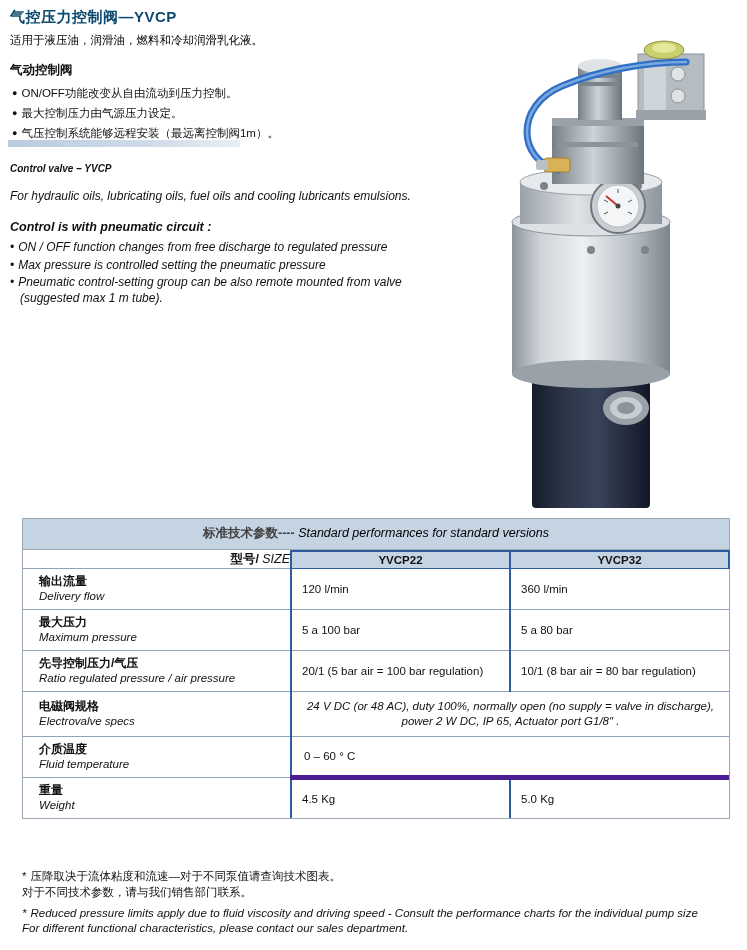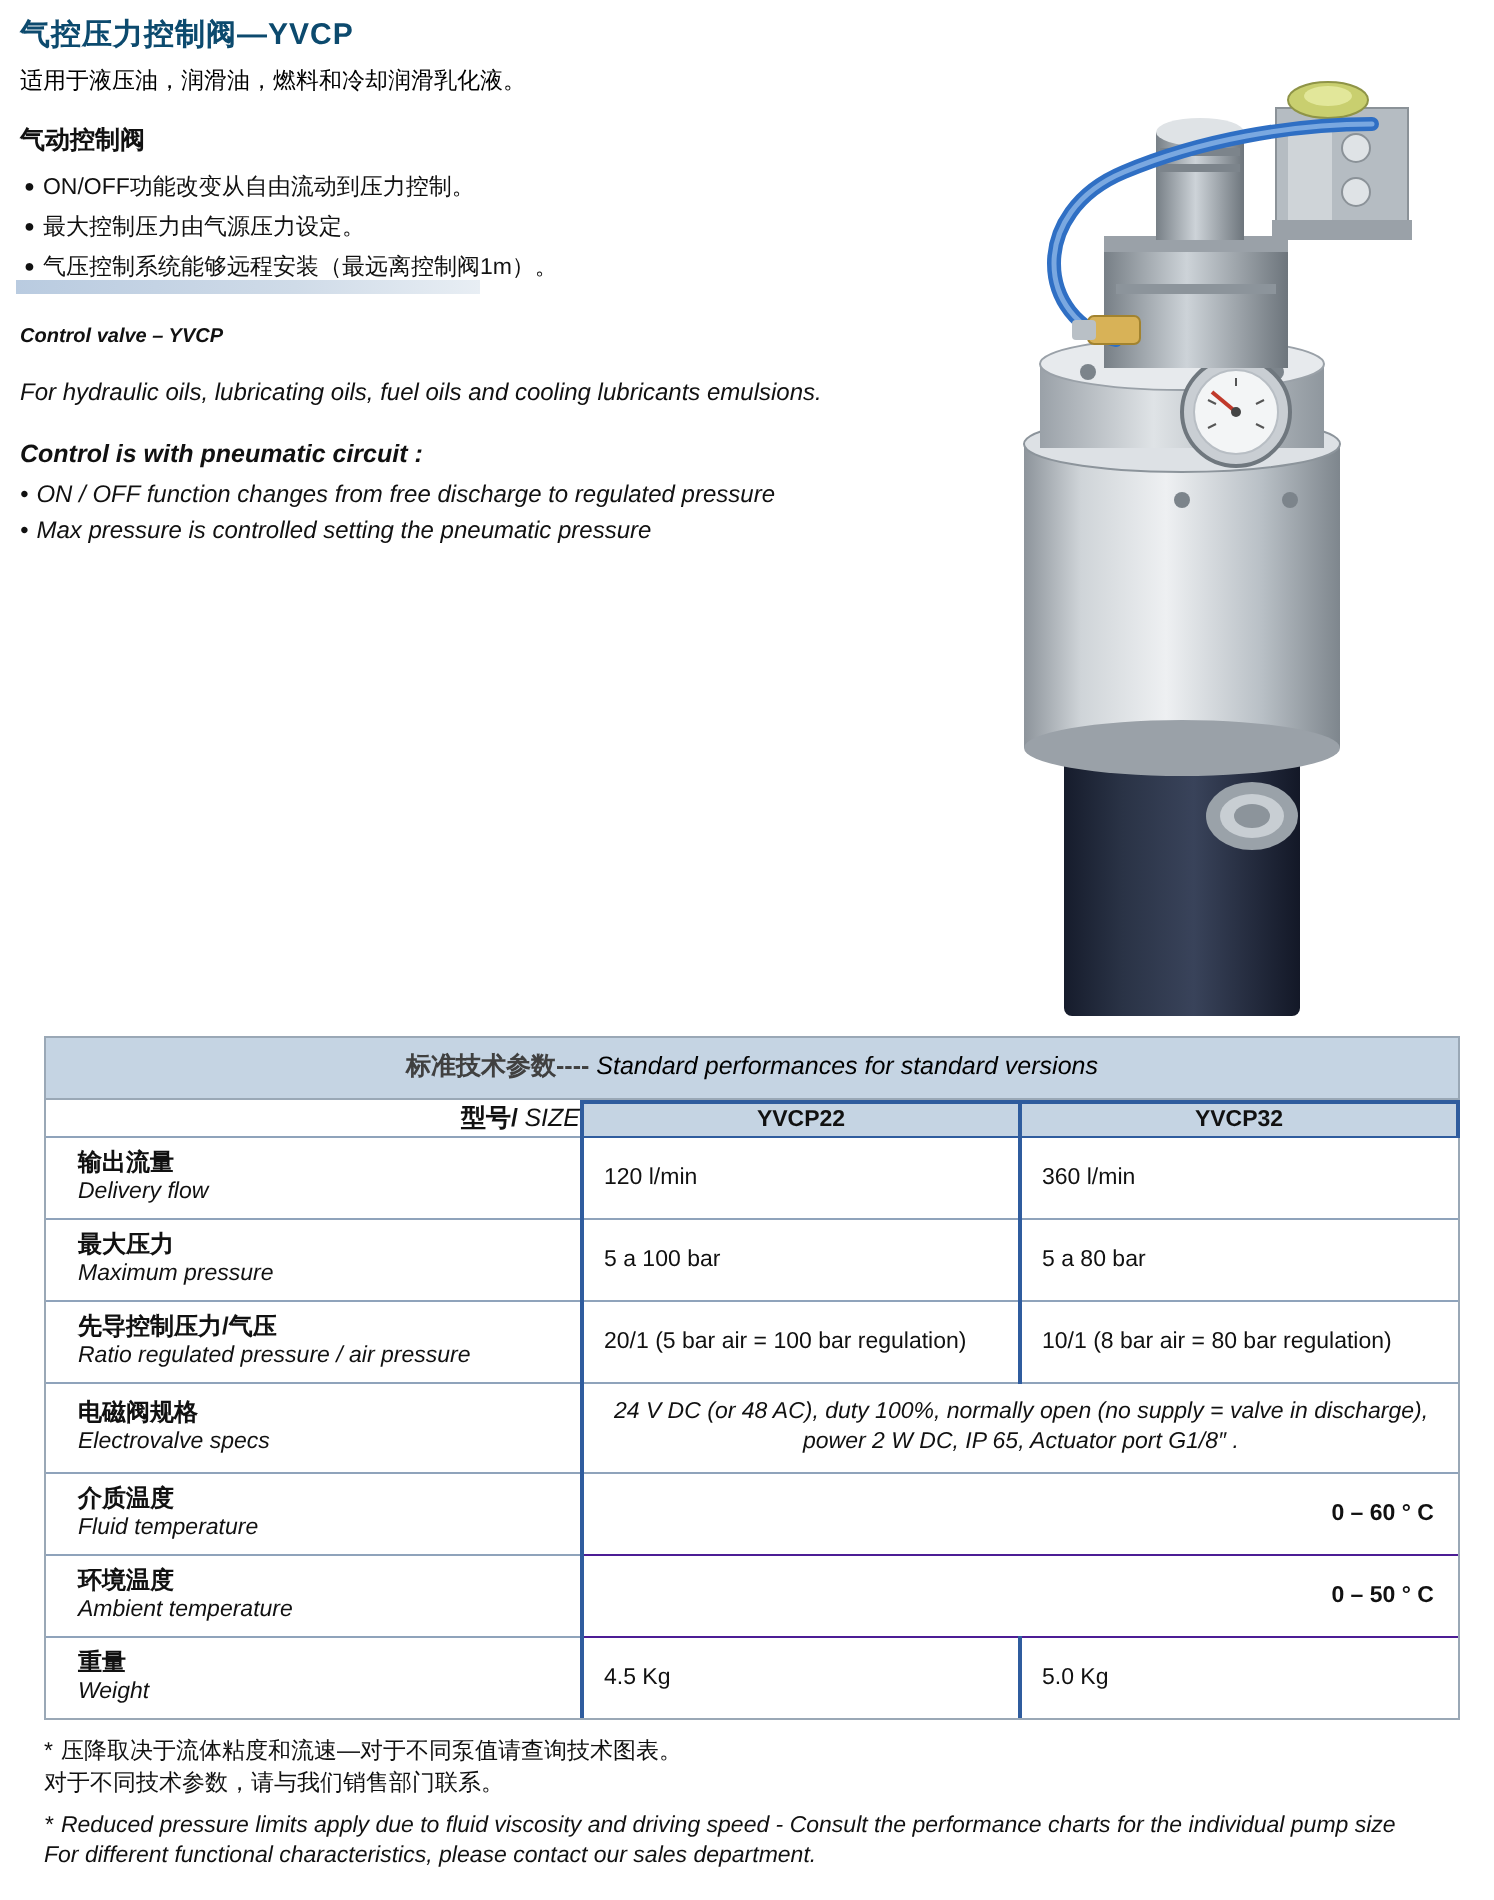--- a/index.html
+++ b/index.html
@@ -193,26 +193,25 @@
   .merged {
     text-align: center;
     font-style: italic;
     font-size: 11.5px;
     line-height: 15px;
     padding: 7px 12px;
     border-bottom: 1px solid #8fa3bb;
     border-left: 2px solid #2f5c9e;
   }
   .merged-plain {
-    text-align: right;
+    text-align: left;
     font-size: 11.5px;
     padding: 7px 12px;
-    border-bottom: 1px solid #4c1d95;
+    border-bottom: 5px solid #4c1d95;
     border-left: 2px solid #2f5c9e;
-    font-weight: bold;
   }
   .no-bottom td { border-bottom: none; }
 
   
   .footnotes {
     position: absolute;
     left: 22px;
     top: 868px;
     width: 710px;
   }
@@ -247,20 +246,21 @@
 </div>
 
 <div class="divider-bar"></div>
 
 <div class="en-block">
   <p class="en-title">Control valve – YVCP</p>
   <p class="en-sub">For hydraulic oils, lubricating oils, fuel oils and cooling lubricants emulsions.</p>
   <p class="en-head2">Control is with pneumatic circuit :</p>
   <p class="en-li"><span class="b">•</span><span>ON / OFF function changes from free discharge to regulated pressure</span></p>
   <p class="en-li"><span class="b">•</span><span>Max pressure is controlled setting the pneumatic pressure</span></p>
+  <p class="en-li"><span class="b">•</span><span>Pneumatic control-setting group can be also remote mounted from valve (suggested max 1 m tube).</span></p>
 </div>
 
 <svg class="product-img" viewBox="0 0 300 500">
   <defs>
     <linearGradient id="bodyGrad" x1="0" y1="0" x2="1" y2="0">
       <stop offset="0%" stop-color="#8d949b"></stop>
       <stop offset="18%" stop-color="#cfd4d8"></stop>
       <stop offset="45%" stop-color="#eef0f2"></stop>
       <stop offset="75%" stop-color="#b9c0c6"></stop>
       <stop offset="100%" stop-color="#7e868d"></stop>
@@ -399,27 +399,20 @@
       </tr>
 
       <tr>
         <td class="col-label">
           <span class="cn">介质温度</span>
           <span class="en">Fluid temperature</span>
         </td>
         <td class="merged-plain" colspan="2">0 – 60 ° C</td>
       </tr>
 
-      <tr>
-        <td class="col-label">
-          <span class="cn">环境温度</span>
-          <span class="en">Ambient temperature</span>
-        </td>
-        <td class="merged-plain" colspan="2">0 – 50 ° C</td>
-      </tr>
 
       <tr class="no-bottom">
         <td class="col-label">
           <span class="cn">重量</span>
           <span class="en">Weight</span>
         </td>
         <td class="col-v">4.5 Kg</td>
         <td class="col-v second">5.0 Kg</td>
       </tr>
     </tbody>

